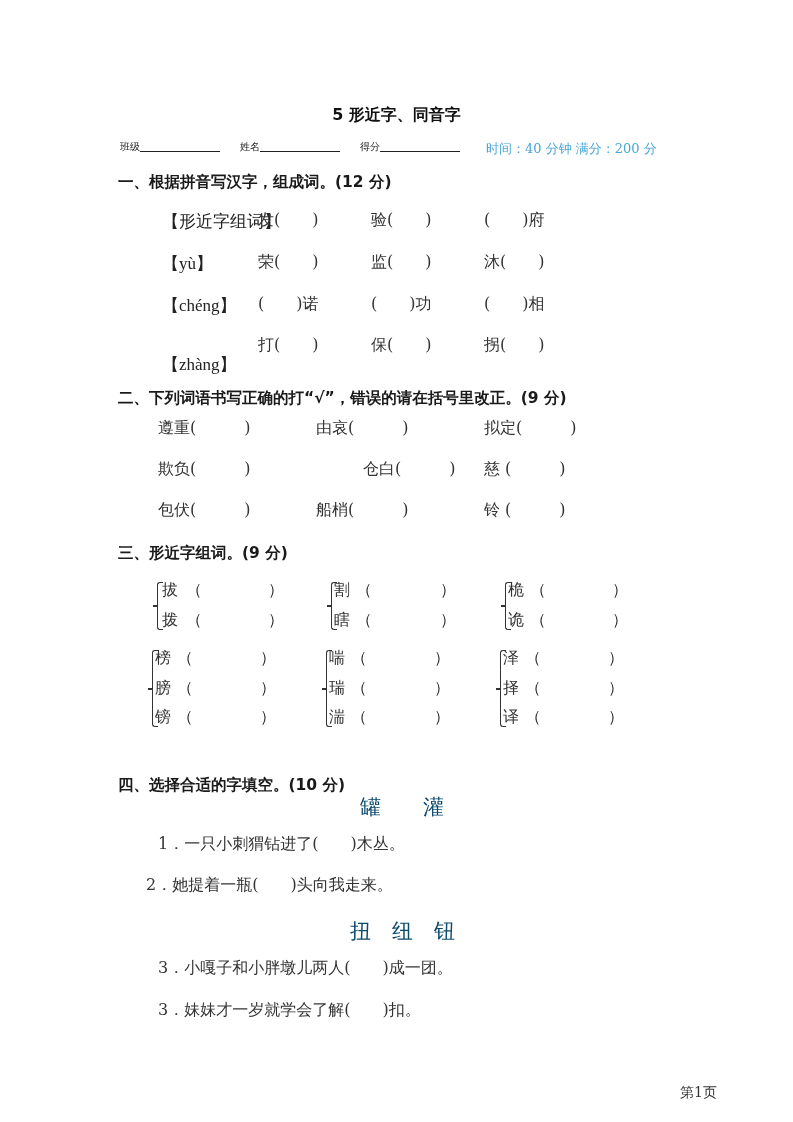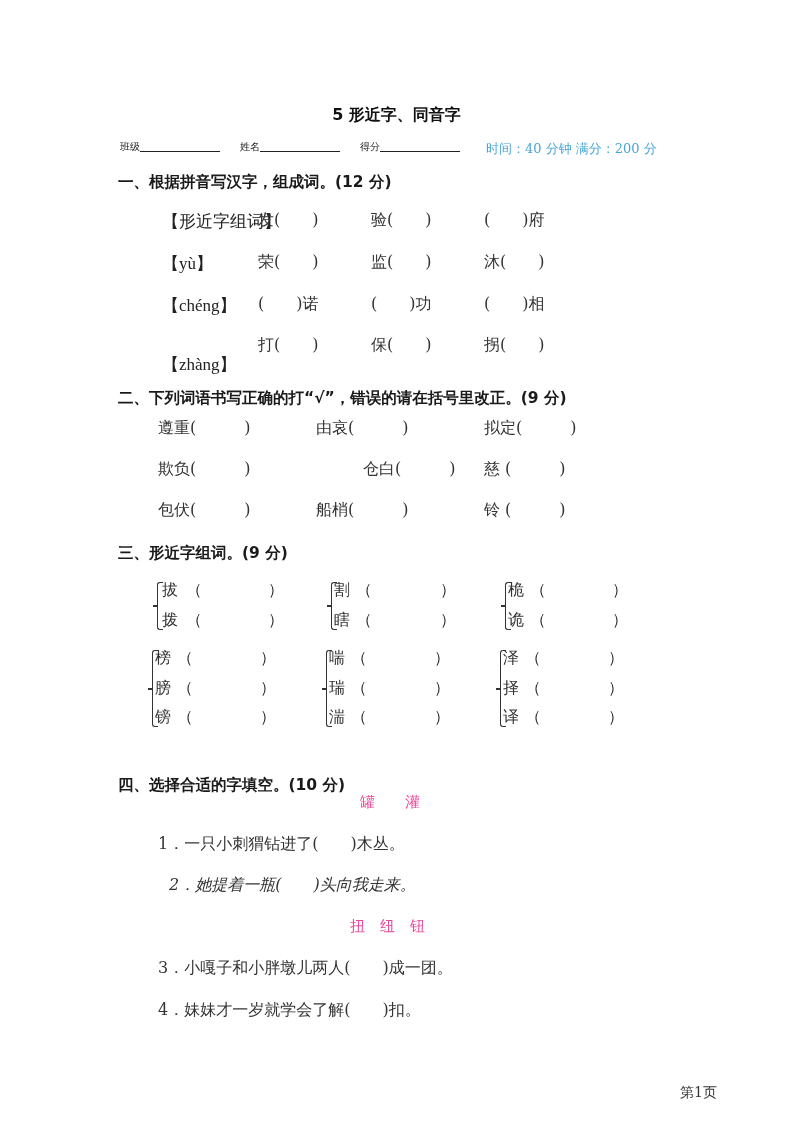--- a/index.html
+++ b/index.html
@@ -24,21 +24,21 @@
     .pin { font-family: "Liberation Serif", serif; font-size: 17px; color: #222; }
     .gi { font-size: 16px; color: #333; }
     .brace {
       position: absolute; width: 5px; border: 1.5px solid #333; border-right: none;
       border-radius: 3px 0 0 3px;
     }
     .brace::after {
       content: ""; position: absolute; left: -5px; top: 50%; width: 4px; height: 2px;
       background: #333; transform: translateY(-50%);
     }
-    .opts { font-size: 15px; color: #ec4899; letter-spacing: 0; }
+    .opts { font-size: 21px; color: #0c4a6e; letter-spacing: 0; }
     .footer { right: 76px; top: 1084px; font-size: 14px; color: #333; }
   </style>
 </head>
 <body>
 
 <div class="abs title">5  形近字、同音字</div>
 
 <div class="abs info" style="left:120px;">
   <span>班级</span><span class="blank" style="width:80px;"></span>
 </div>
@@ -142,19 +142,19 @@
 <div class="abs gi" style="left:608px; top:648px;">）</div>
 <div class="abs gi" style="left:525px; top:678px;">（</div>
 <div class="abs gi" style="left:608px; top:678px;">）</div>
 <div class="abs gi" style="left:525px; top:707px;">（</div>
 <div class="abs gi" style="left:608px; top:707px;">）</div>
 
 <div class="abs heading" style="top:751px;margin-top:24px;">四、选择合适的字填空。(10 分)</div>
 
 <div class="abs opts" style="left:360px; top:793px;">罐　　灌</div>
 <div class="abs item" style="left:158px; top:834px;">1．一只小刺猬钻进了(　　)木丛。</div>
-<div class="abs item" style="left:169px; top:875px;font-style:italic;">2．她提着一瓶(　　)头向我走来。</div>
+<div class="abs item" style="left:146px; top:875px;">2．她提着一瓶(　　)头向我走来。</div>
 
 <div class="abs opts" style="left:350px; top:917px;">扭　纽　钮</div>
 <div class="abs item" style="left:158px; top:958px;">3．小嘎子和小胖墩儿两人(　　)成一团。</div>
-<div class="abs item" style="left:158px; top:1000px;">4．妹妹才一岁就学会了解(　　)扣。</div>
+<div class="abs item" style="left:158px; top:1000px;">3．妹妹才一岁就学会了解(　　)扣。</div>
 
 <div class="abs footer">第1页</div>
 
 </body></html>

